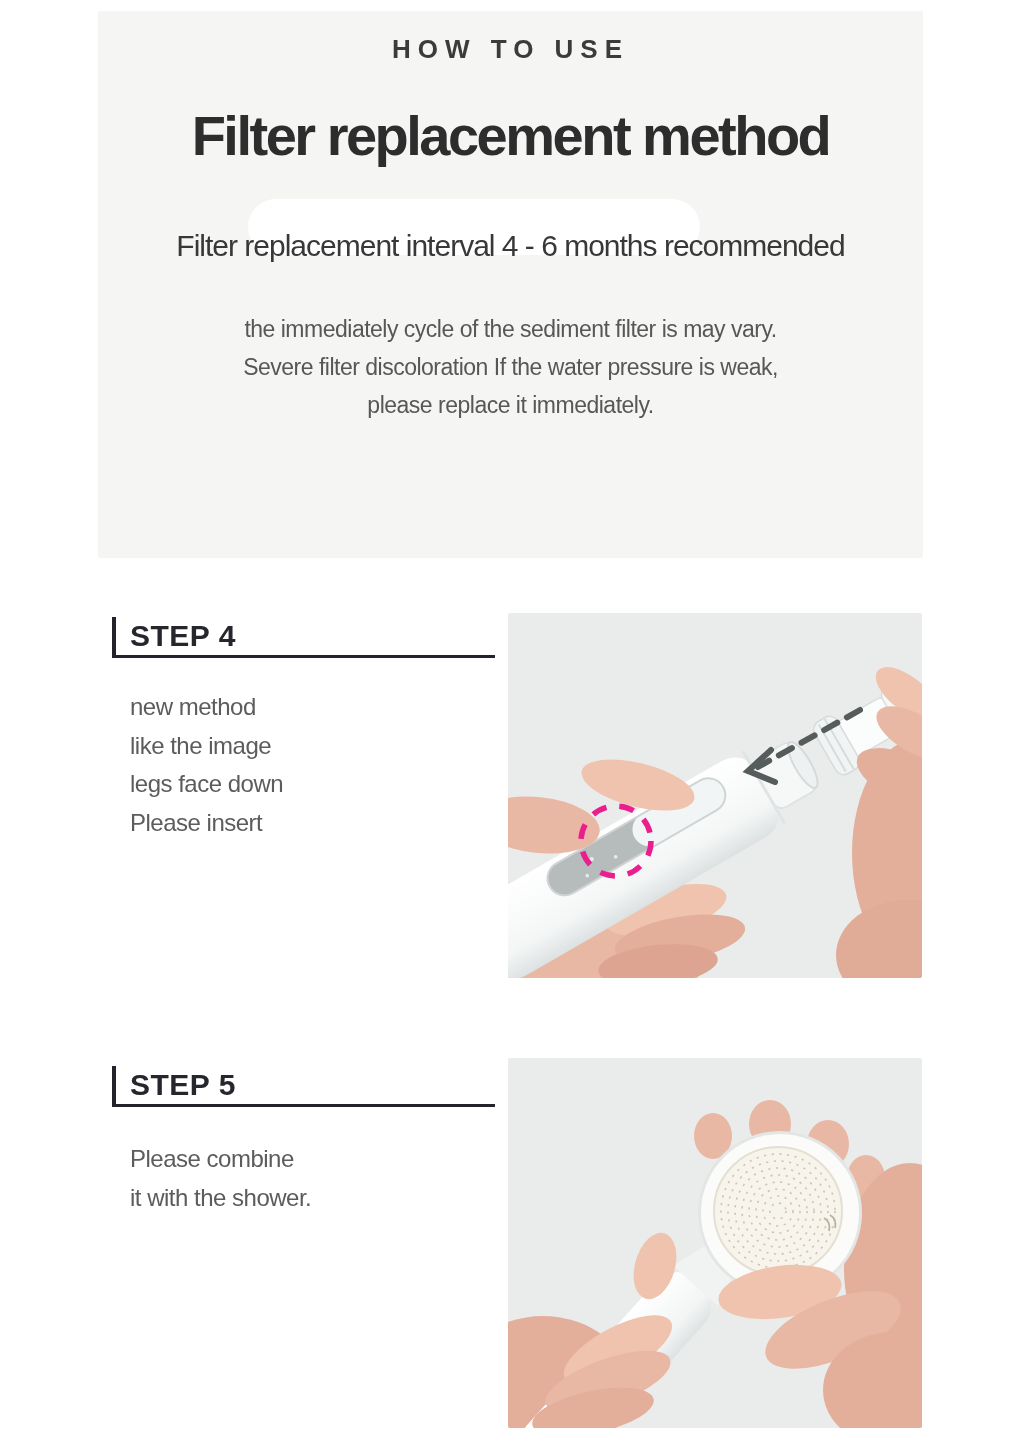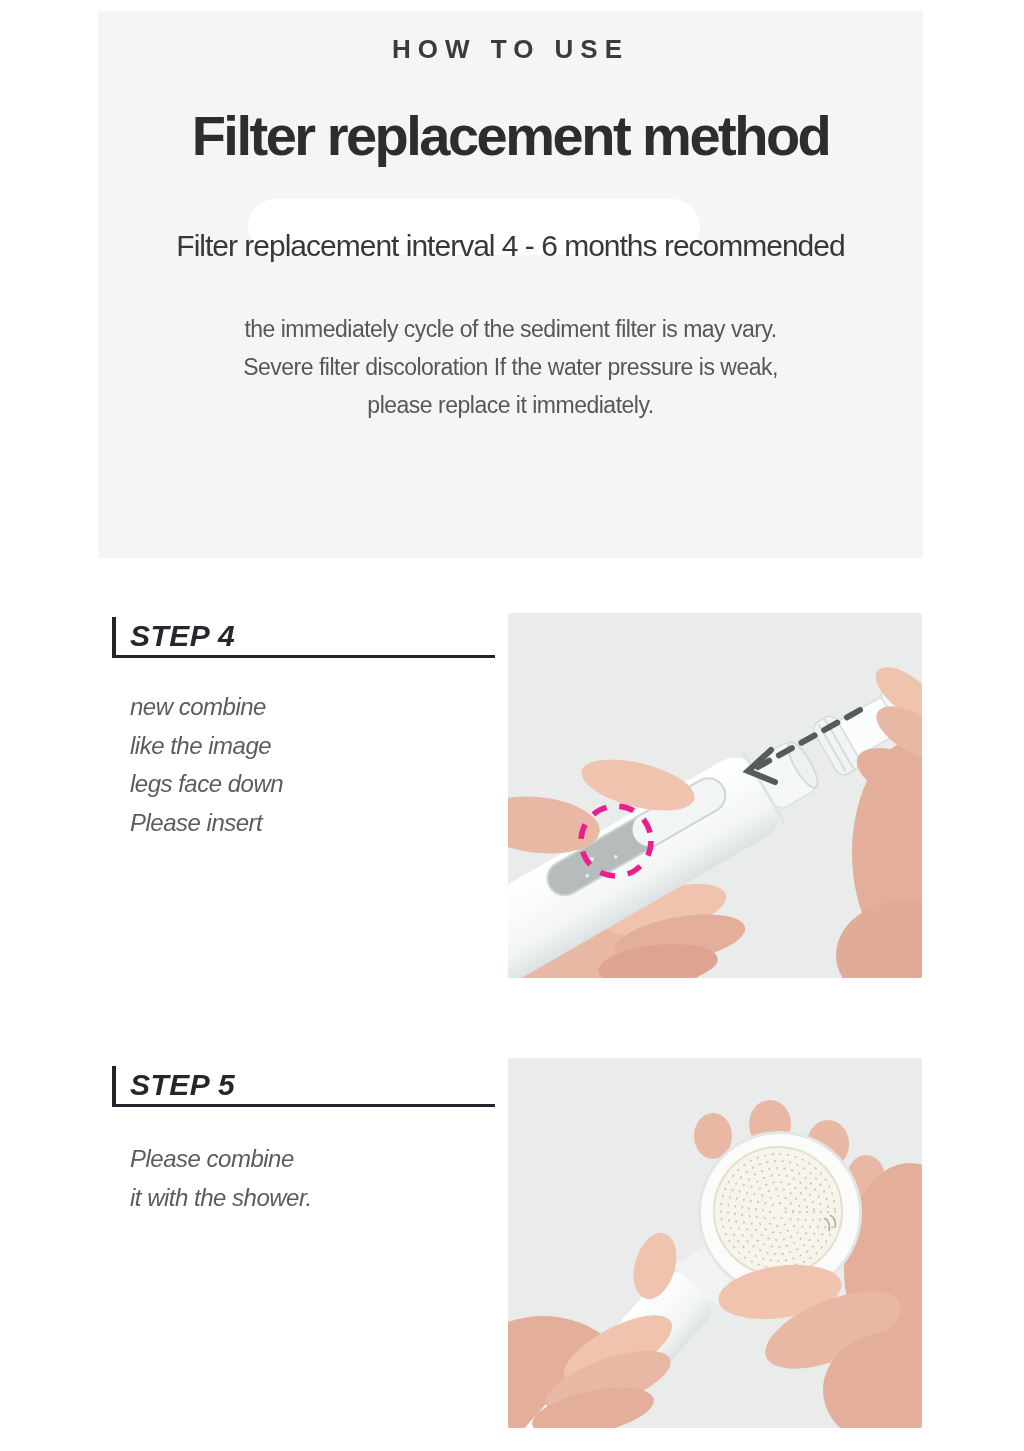--- a/index.html
+++ b/index.html
@@ -28,21 +28,21 @@
   .subtitle {
     position:relative; z-index:1; margin-top:54px;
     font-size:30px; letter-spacing:-1px; color:#383838; line-height:44px;
   }
   .desc {
     position:relative; z-index:1; margin-top:42px;
     font-size:23px; letter-spacing:-0.5px; color:#575757; line-height:38px;
   }
 
   
-  .step { position:absolute; left:0; width:1024px;font-style:italic; }
+  .step { position:absolute; left:0; width:1024px; }
   .step4 { top:600px; height:390px; }
   .step5 { top:1048px; height:395px; }
   .step-bar { position:absolute; left:112px; width:4px; height:41px; background:#22232b; }
   .step4 .step-bar { top:17px; } .step5 .step-bar { top:18px; }
   .step-label {
     position:absolute; left:130px; margin:0;
     font-size:30px; font-weight:bold; letter-spacing:0.5px; color:#26262d; line-height:36px;
   }
   .step4 .step-label { top:18px; } .step5 .step-label { top:19px;text-align:center; }
   .step-underline { position:absolute; left:112px; width:383px; height:3px; background:#22232b; }
@@ -73,21 +73,21 @@
       <div>Severe filter discoloration If the water pressure is weak,</div>
       <div>please replace it immediately.</div>
     </div>
   </section>
 
   <section class="step step4">
     <span class="step-bar"></span>
     <h2 class="step-label">STEP 4</h2>
     <div class="step-underline"></div>
     <div class="step-lines">
-      <div>new combine</div>
+      <div>new method</div>
       <div>like the image</div>
       <div>legs face down</div>
       <div>Please insert</div>
     </div>
 
     <figure class="photo">
       <svg viewBox="0 0 414 365" width="414" height="365">
         <defs>
           <linearGradient id="p1tube" x1="0" y1="0" x2="0" y2="1">
             <stop offset="0" stop-color="#ffffff"></stop>

